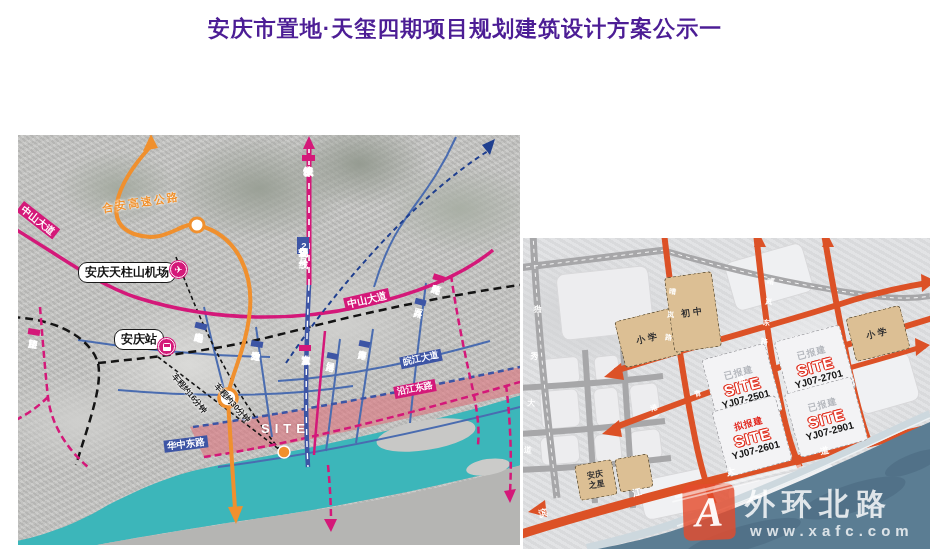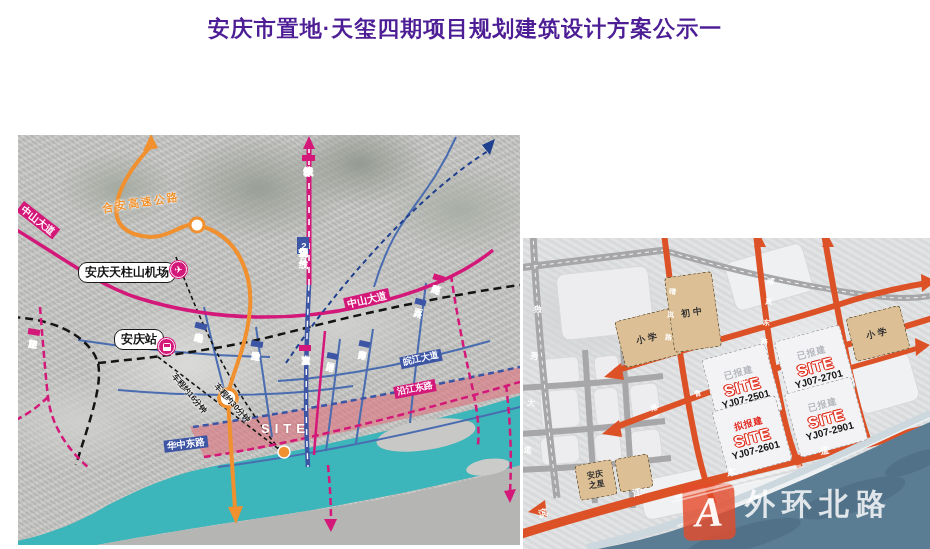--- a/index.html
+++ b/index.html
@@ -305,15 +305,16 @@
          letter-spacing:20px; font-size:7px; transform:rotate(6deg);">晴岚东路</div>
     <div class="rchip" style="left:128px; top:166px; letter-spacing:39px; font-size:7px;
          transform:rotate(-18deg); transform-origin:left center;">港青路</div>
 
     <div class="wm-stripe" style="left:150px; top:242px; width:130px; transform:rotate(-14deg);"></div>
     <div class="wm-stripe" style="left:148px; top:252px; width:90px; height:2px; transform:rotate(-14deg);"></div>
     <div class="wm-logo">
       <span>A</span>
     </div>
     <div class="wm-brand">外环北路</div>
+    <div class="wm-url">www.xafc.com</div>
   </div>
 
 </div>
 
 </body></html>

